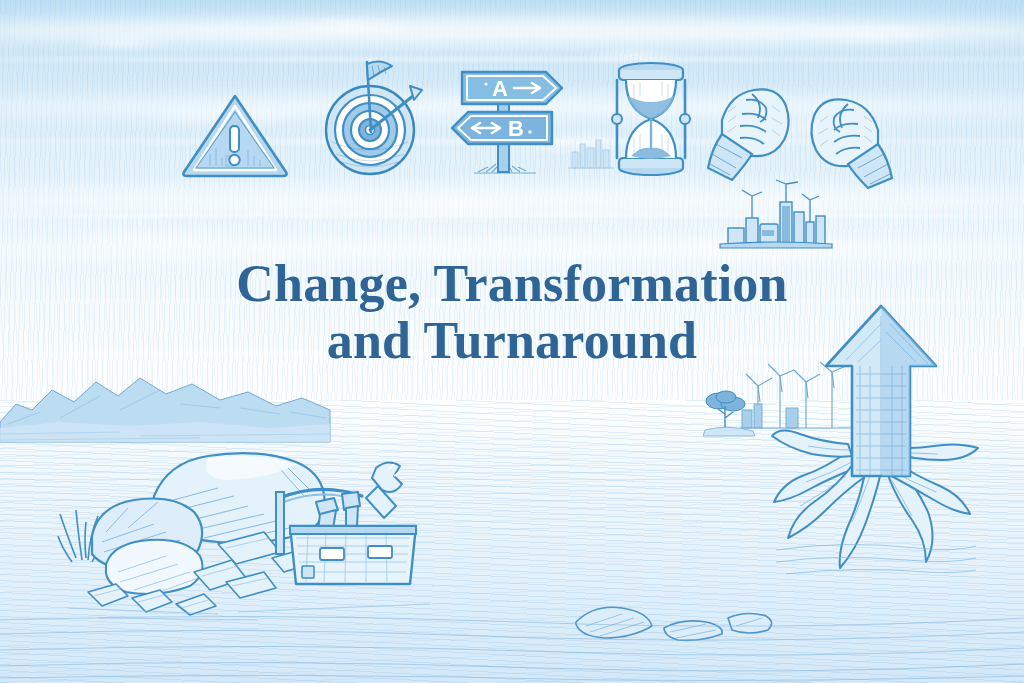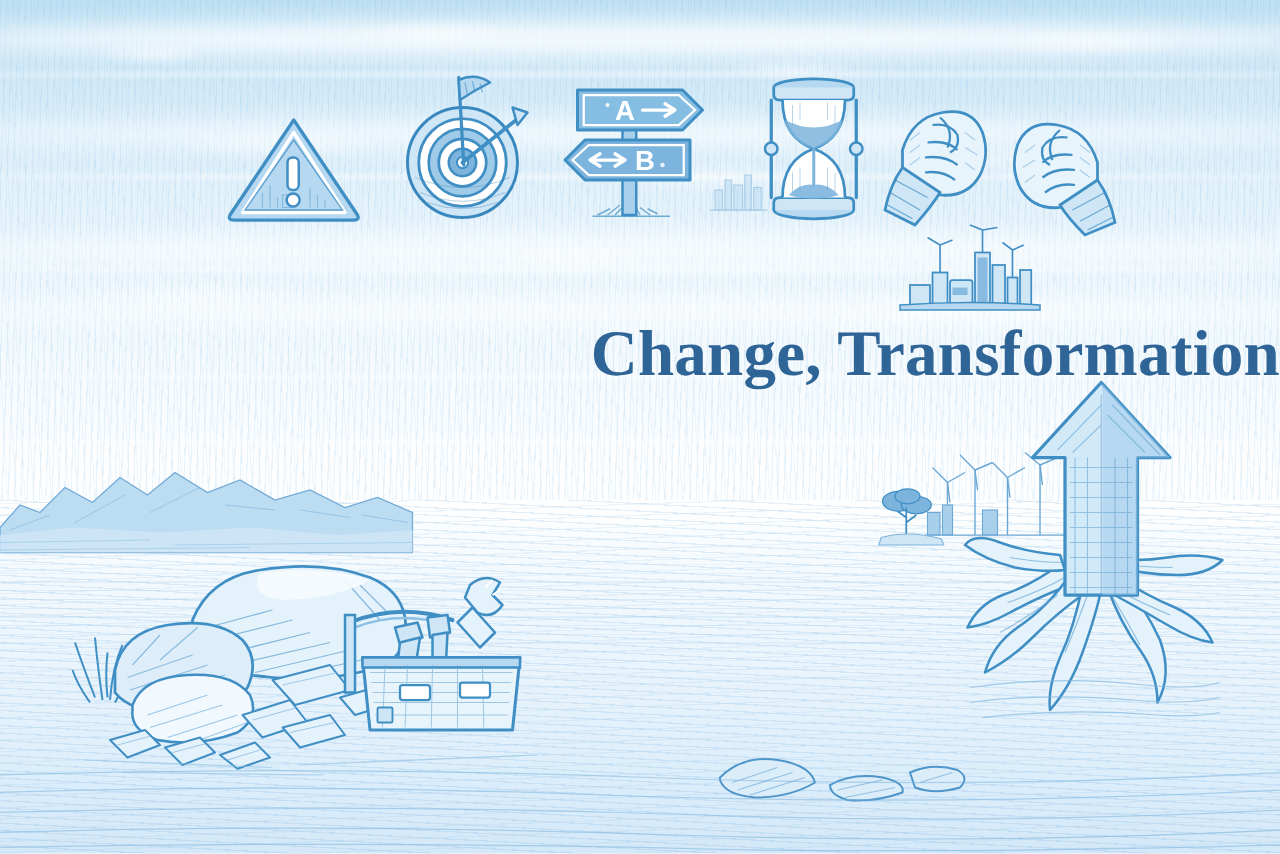--- a/index.html
+++ b/index.html
@@ -61,21 +61,21 @@
     background-image:
       repeating-linear-gradient(0deg, rgba(125,180,222,.35) 0 1px, rgba(255,255,255,0) 1px 7px);
     -webkit-mask-image:linear-gradient(180deg, rgba(0,0,0,0), rgba(0,0,0,1) 40%, rgba(0,0,0,.2));
             mask-image:linear-gradient(180deg, rgba(0,0,0,0), rgba(0,0,0,1) 40%, rgba(0,0,0,.2));
   }
   svg{display:block;overflow:visible;}
   .lay{position:absolute;}
 
   
   .title{
-    position:absolute;left:0;top:255px;width:1024px;text-align:right;
+    position:absolute;left:0;top:255px;width:1024px;text-align:center;
     font-family:"Liberation Serif","DejaVu Serif",serif;
     font-size:52px;line-height:57px;font-weight:700;
     color:#2e6496;letter-spacing:.2px;
     text-shadow:0 1px 0 rgba(255,255,255,.55);
   }
   .title .l2{display:block;}
 </style>
 </head>
 <body>
 
@@ -306,20 +306,21 @@
         <path d="M34,36 L34,14 M34,14 L24,8 M34,14 L44,10"></path>
         <path d="M68,20 L68,2 M68,2 L58,-2 M68,2 L80,0"></path>
         <path d="M92,40 L92,18 M92,18 L84,12 M92,18 L101,14"></path>
       </g>
       <path d="M2,62 Q58,58 114,62 L114,66 L2,66 Z" fill="#b6d9f1" stroke="#3f8ec4" stroke-width="1.2"></path>
     </svg>
   </div>
 
   <div class="title">
     <span>Change, Transformation</span>
+    <span class="l2">and Turnaround</span>
   </div>
 
   <div class="lay" style="left:58px;top:432px;">
     <svg width="380" height="190" viewBox="0 0 380 190">
 
       <g stroke="#3f8ec4" stroke-width="1.6" fill="none">
         <path d="M18,126 Q8,100 2,82 M24,128 Q20,100 18,78 M30,128 Q32,102 40,84
                  M34,130 Q44,110 56,96 M14,130 Q4,116 0,104 M28,126 Q26,108 28,90"></path>
       </g>
 

